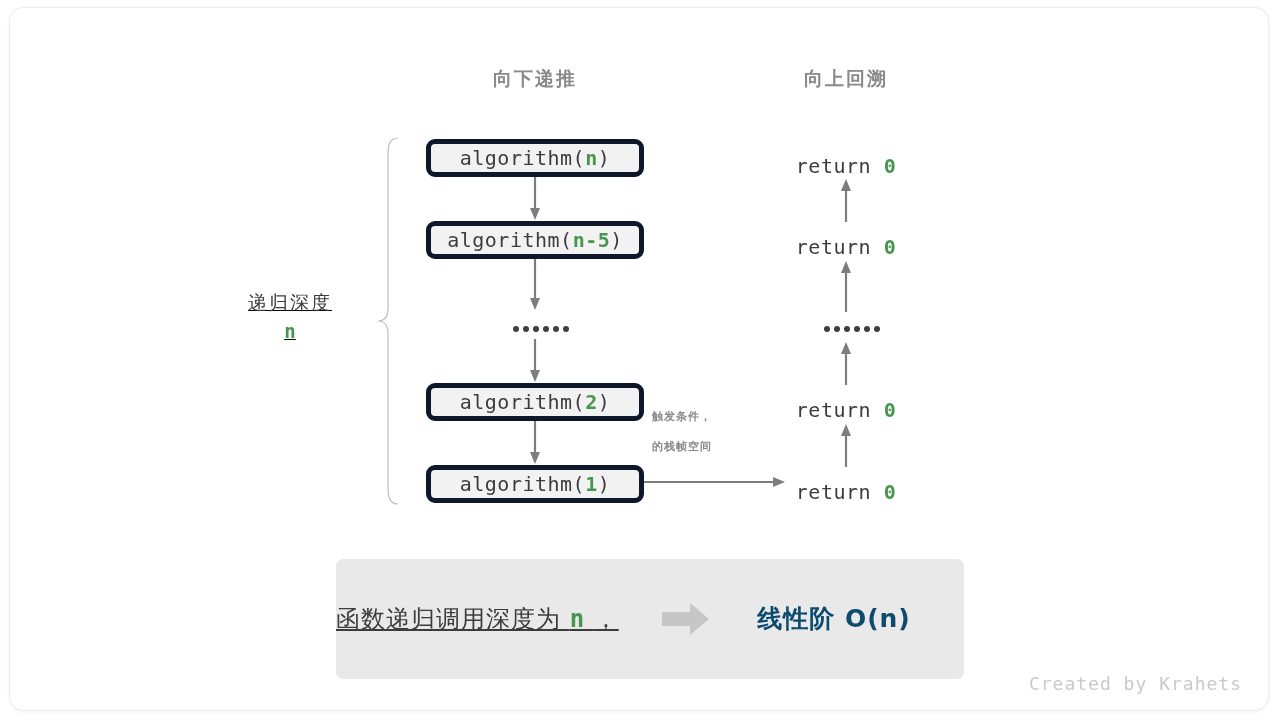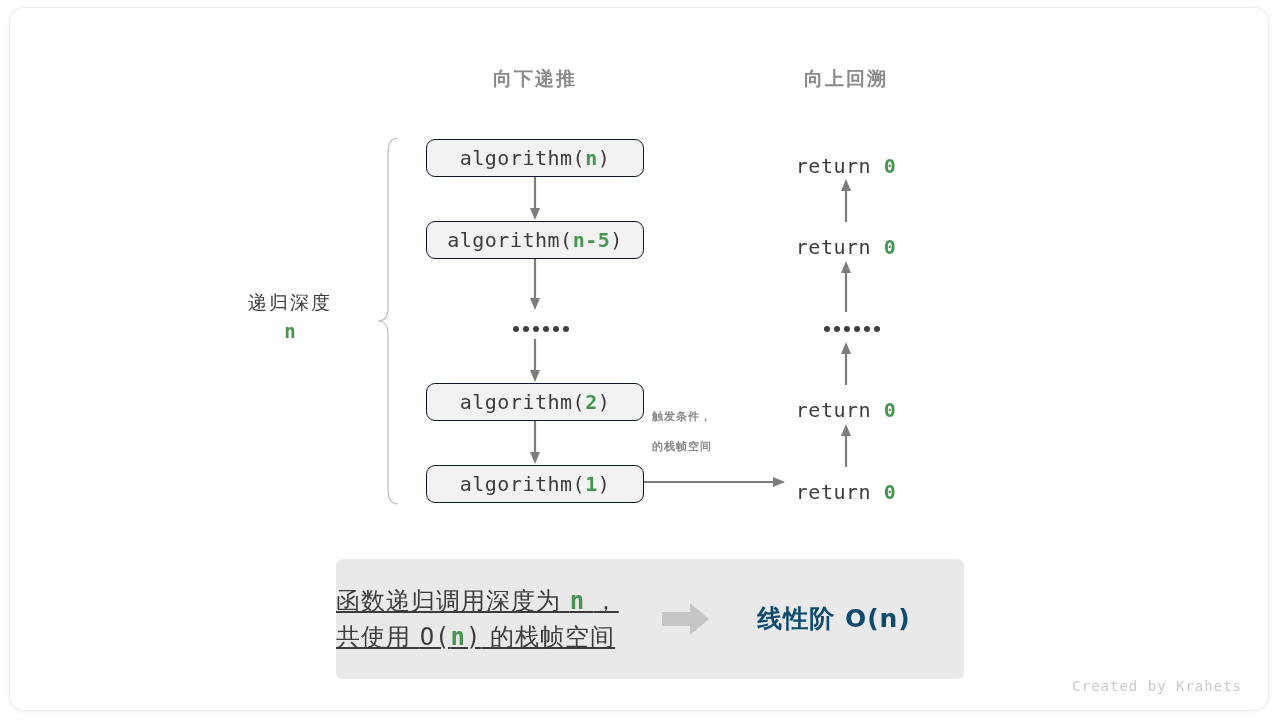--- a/index.html
+++ b/index.html
@@ -48,21 +48,21 @@
   #header-down  { left: 405px; top: 58px; width: 240px; }
   #header-up    { left: 716px; top: 58px; width: 240px; }
 
   
   .call-box {
     position: absolute;
     left: 416px;
     width: 218px;
     height: 38px;
     background: #f2f2f2;
-    border: 1px solid #0f172a;
+    border: 5px solid #0f172a;
     border-radius: 9px;
     box-sizing: border-box;
     display: flex;
     align-items: center;
     justify-content: center;
     font-size: 20px;
     color: #3c3c3c;
     letter-spacing: 0.5px;
   }
   .call-box .arg { color: #479650; font-weight: bold; }
@@ -106,20 +106,21 @@
   
   #brace-wrap { position: absolute; left: 366px; top: 128px; width: 26px; height: 370px; }
   #brace-wrap svg { display: block; }
 
   #depth-label {
     position: absolute;
     left: 200px;
     top: 280px;
     width: 160px;
     text-align: center;
+    text-decoration: underline;
   }
   #depth-title {
     font-size: 19px;
     color: #3c3c3c;
     letter-spacing: 2px;
     line-height: 28px;
   }
   #depth-value {
     font-size: 19px;
     font-weight: bold;
@@ -182,21 +183,21 @@
     font-weight: bold;
     color: #0c4a6e;
     display: block;
   }
 
   
   #credit {
     position: absolute;
     right: 26px;
     bottom: 16px;
-    font-size: 14px;
+    font-size: 18px;
     color: #c9c9c9;
     letter-spacing: 1px;
     margin-left: 39px;
   }
 </style>
 </head>
 <body>
 
 <div id="frame">
 
@@ -336,25 +337,20 @@
   </div>
 
   <div id="summary-panel">
 
     <div id="summary-left" class="cjk">
       <div>
         <span>函数递归调用深度为</span>
         <span class="hl mono">n</span>
         <span>，</span>
       </div>
-      <div>
-        <span>共使用</span>
-        <span class="mono">O(</span><span class="hl mono">n</span><span class="mono">)</span>
-        <span>的栈帧空间</span>
-      </div>
     </div>
 
     <div id="summary-arrow">
       <svg width="48" height="34" viewBox="0 0 48 34">
         <path d="M0 10 L28 10 L28 1 L47 17 L28 33 L28 24 L0 24 Z" fill="#c6c6c6"></path>
       </svg>
     </div>
 
     <div id="summary-right">
       <span class="value cjk">线性阶  O(n)</span>

